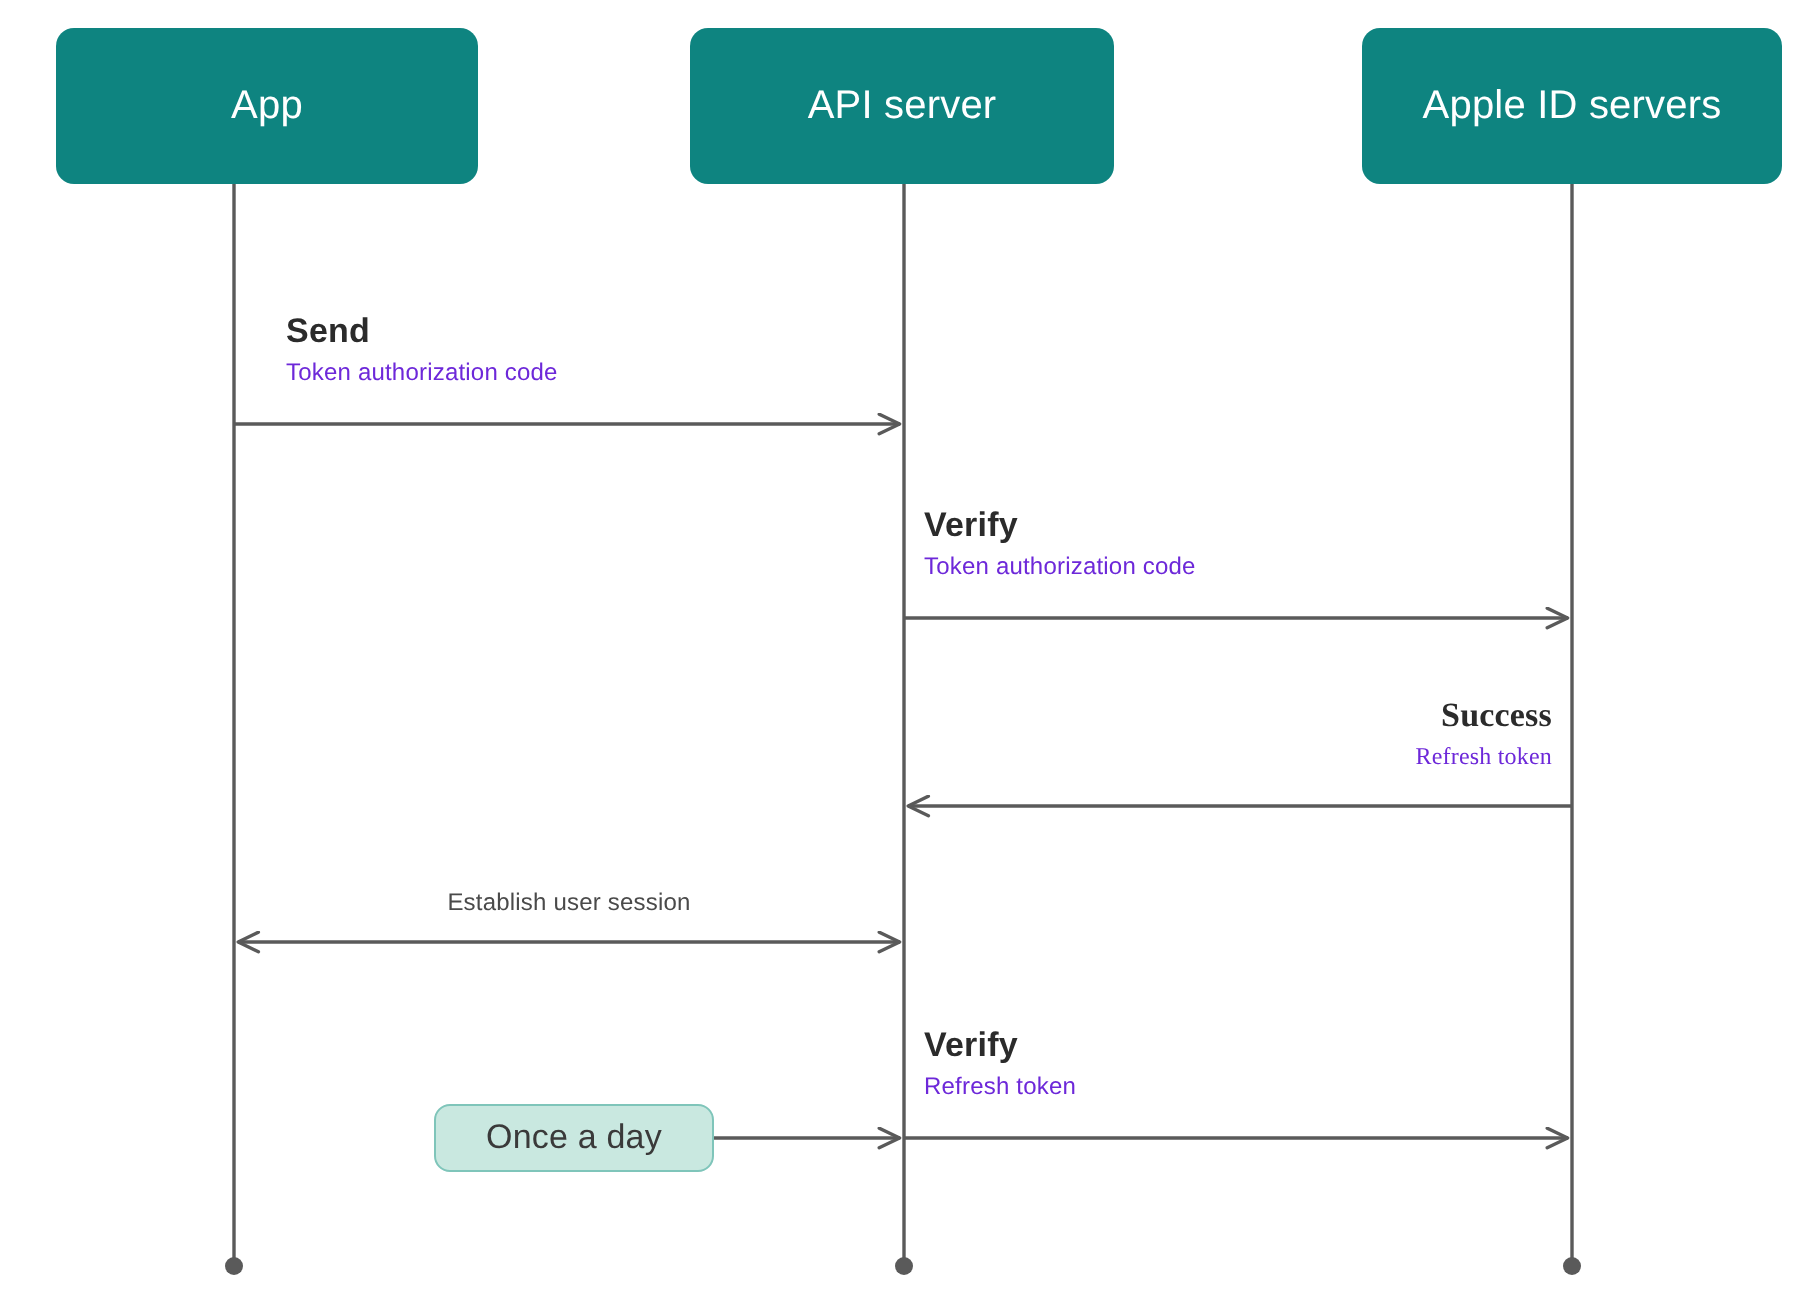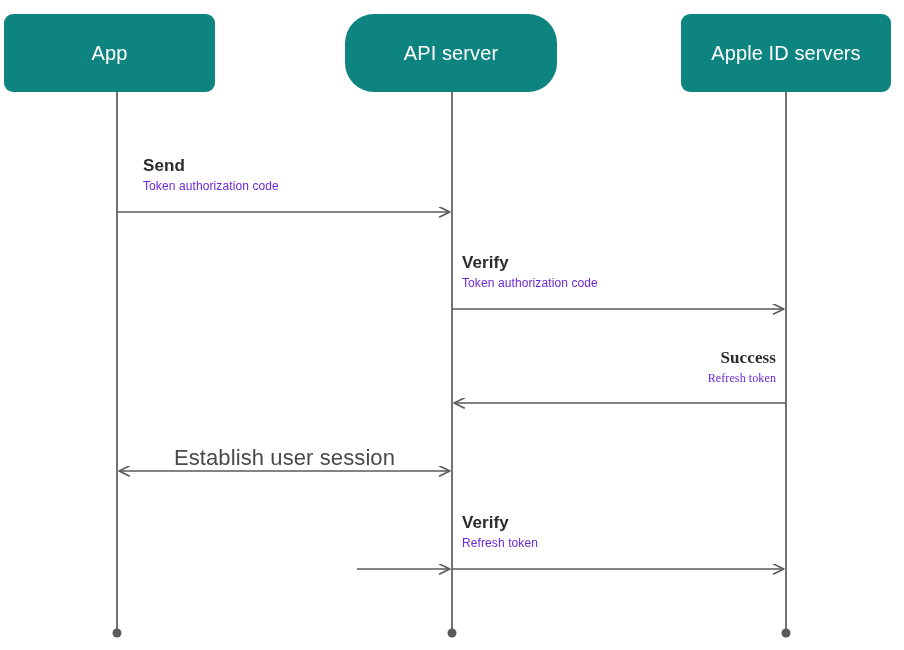--- a/index.html
+++ b/index.html
@@ -60,21 +60,21 @@
     font-size: 12px;
     font-weight: 400;
     color: #6d28d9;
     letter-spacing: 0.1px;
   }
   .msg.align-left  { text-align: left; }
   .msg.align-right { text-align: right; }
   .msg.align-center{ text-align: center; }
   .msg .single {
     display: block;
-    font-size: 22px;
+    font-size: 12px;
     font-weight: 400;
     color: #4a4a4a;
     letter-spacing: 0.1px;
   }
   
   .note-badge {
     position: absolute;
     background: #C9E8E0;
     border: 1.6px solid #7FC5BA;
     border-radius: 8px;
@@ -124,25 +124,25 @@
 
     <line x1="454" y1="403" x2="786" y2="403" stroke="#5A5A5A" stroke-width="1.7" marker-start="url(#arrowLeft)"></line>
 
     <line x1="119" y1="471" x2="450" y2="471" stroke="#5A5A5A" stroke-width="1.7" marker-start="url(#arrowLeft)" marker-end="url(#arrowRight)"></line>
 
     <line x1="452" y1="569" x2="784" y2="569" stroke="#5A5A5A" stroke-width="1.7" marker-end="url(#arrowRight)"></line>
 
     <line x1="357" y1="569" x2="450" y2="569" stroke="#5A5A5A" stroke-width="1.7" marker-end="url(#arrowRight)"></line>
   </svg>
 
-  <div class="participant-box" style="left:4px; top:14px; width:211px; height:78px;">
+  <div class="participant-box" style="left:28px; top:14px; width:211px; height:78px;">
     <span class="participant-label">App</span>
   </div>
 
-  <div class="participant-box" style="left:345px; top:14px; width:212px; height:78px;border-radius:29px;">
+  <div class="participant-box" style="left:345px; top:14px; width:212px; height:78px;">
     <span class="participant-label">API server</span>
   </div>
 
   <div class="participant-box" style="left:681px; top:14px; width:210px; height:78px;">
     <span class="participant-label">Apple ID servers</span>
   </div>
 
   <div class="msg align-left" style="left:127px; top:155px;margin-left:16px;">
     <span class="title">Send</span>
     <span class="subtitle">Token authorization code</span>
@@ -160,14 +160,17 @@
 
   <div class="msg align-center" style="left:117px; top:443px; width:335px;">
     <span class="single">Establish user session</span>
   </div>
 
   <div class="msg align-left" style="left:462px; top:512px;">
     <span class="title">Verify</span>
     <span class="subtitle">Refresh token</span>
   </div>
 
+  <div class="note-badge" style="left:217px; top:552px; width:140px; height:34px;">
+    <span>Once a day</span>
+  </div>
 
 </div>
 
 </body></html>

